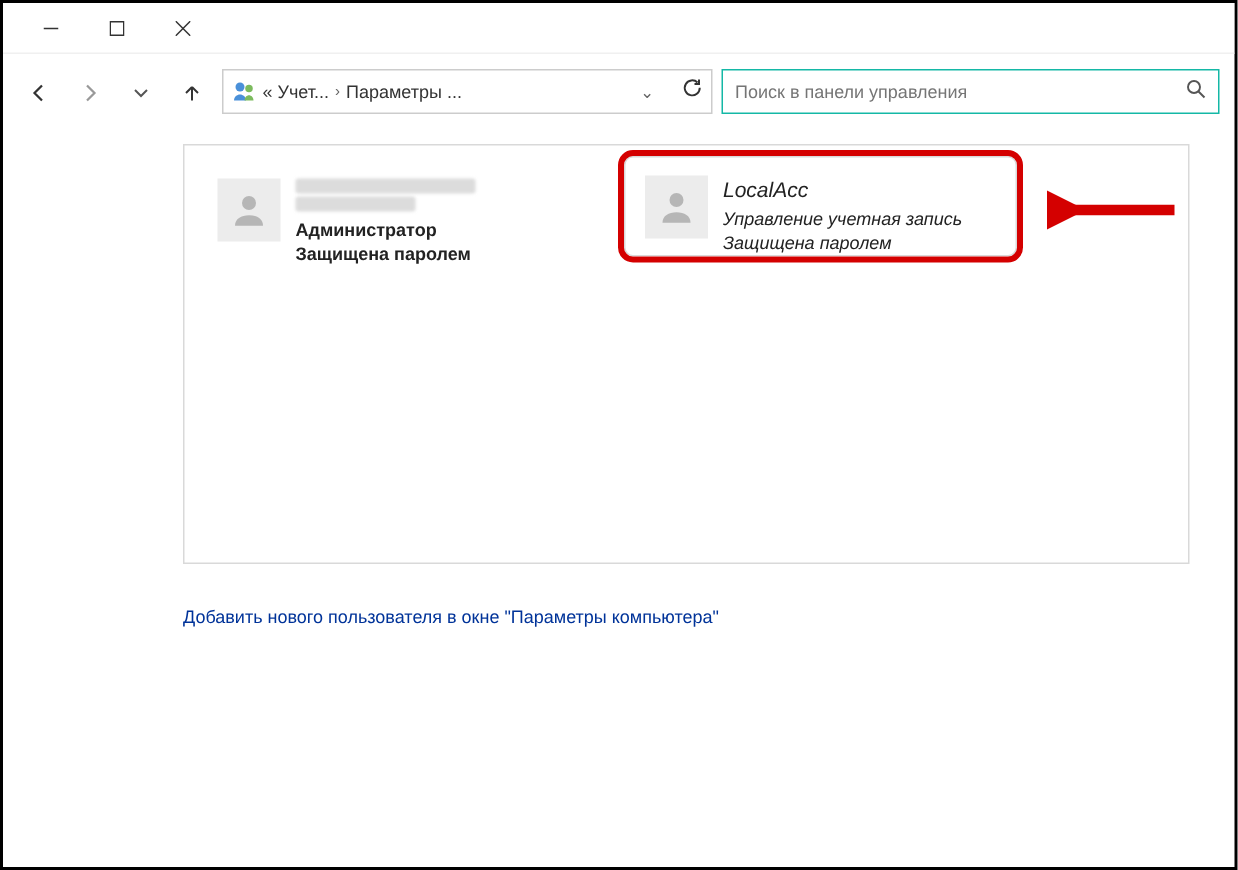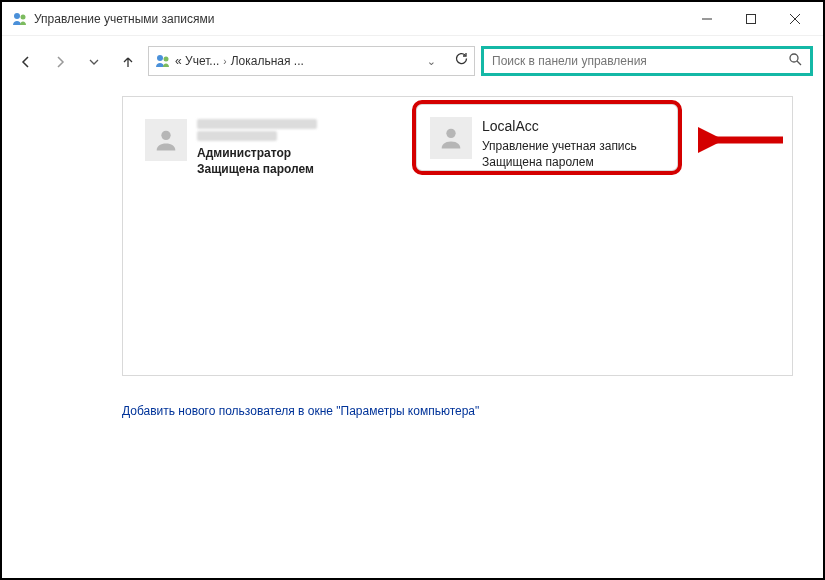--- a/index.html
+++ b/index.html
@@ -12,32 +12,32 @@
   .titlebar .win-btn { width: 44px; height: 30px; display: flex; align-items: center; justify-content: center; color: #444; }
   .titlebar svg { display: block; }
 
   
   .navrow { height: 40px; display: flex; align-items: flex-end; padding: 0 10px; gap: 6px; }
   .nav-btn { width: 28px; height: 28px; display: flex; align-items: center; justify-content: center; color: #555; }
   .breadcrumb { flex: 1; height: 30px; border: 1px solid #ccc; display: flex; align-items: center; padding: 0 6px; gap: 4px; min-width: 0; }
   .breadcrumb .seg { font-size: 12px; color: #333; white-space: nowrap; display: flex; align-items: center; gap: 2px; }
   .breadcrumb .chev { color: #666; font-size: 10px; }
   .breadcrumb .spacer { flex: 1; }
-  .searchbox { width: 332px; height: 30px; border: 3px solid #14b8a6; display: flex; align-items: center; padding: 0 8px; }
+  .searchbox { width: 332px; height: 30px; border: 1px solid #14b8a6; display: flex; align-items: center; padding: 0 8px; }
   .searchbox input { flex: 1; border: none; outline: none; font-size: 12px; color: #777; background: transparent; }
   .searchbox .sicon { color: #555; }
 
   
   .content { padding: 20px 30px 0 120px; }
   .heading { color: #003399; font-size: 15px; font-weight: 400; margin-bottom: 14px; }
   .panel { border: 1px solid #d9d9d9; height: 280px; position: relative; padding: 18px 0 0 18px; }
 
   .user-card { position: absolute; display: flex; gap: 10px; width: 260px; cursor: pointer; }
   .user-card.left { left: 22px; top: 22px; font-weight: bold; }
-  .user-card.right { left: 307px; top: 20px; }
+  .user-card.right { left: 307px; top: 20px; font-style: italic; }
 
   .avatar { width: 42px; height: 42px; background: #ececec; display: flex; align-items: center; justify-content: center; }
   .avatar svg { fill: #b6b6b6; }
 
   .user-info { font-size: 12px; color: #222; line-height: 1.35; }
   .user-info .uname { font-size: 14px; margin-bottom: 2px; }
   .blurred-name { display: flex; flex-direction: column; gap: 2px; margin-bottom: 4px; }
   .blurred-name .line { height: 10px; background: #dcdcdc; border-radius: 2px; filter: blur(1px); }
   .blurred-name .l1 { width: 120px; }
   .blurred-name .l2 { width: 80px; }
@@ -46,31 +46,20 @@
   .arrow { position: absolute; left: 575px; top: 28px; pointer-events: none; }
 
   .add-link { color: #003399; font-size: 12px; margin-top: 28px; cursor: pointer; display: inline-block; }
 
   .app-icon svg { display: block; }
 </style>
 </head>
 <body>
 
 <div class="titlebar">
-  <div class="title">
-    <span class="app-icon">
-      <svg width="16" height="16" viewBox="0 0 16 16">
-          <circle cx="5" cy="5" r="3" fill="#4a90d9"></circle>
-          <circle cx="11" cy="6" r="2.5" fill="#7cbb5e"></circle>
-          <path d="M1 14c0-2.5 2-4 4-4s4 1.5 4 4z" fill="#4a90d9"></path>
-          <path d="M8 14c0-2 1.5-3.5 3-3.5s3 1.5 3 3.5z" fill="#7cbb5e"></path>
-        </svg>
-    </span>
-    <span>Управление учетными записями</span>
-  </div>
   <div class="win-btns">
     <div class="win-btn">
         <svg width="10" height="10">
           <line x1="0" y1="5" x2="10" y2="5" stroke="#333" stroke-width="1"></line>
         </svg>
       </div>
     <div class="win-btn">
         <svg width="10" height="10">
           <rect x="0.5" y="0.5" width="9" height="9" fill="none" stroke="#333" stroke-width="1"></rect>
         </svg>
@@ -110,21 +99,21 @@
     <span class="app-icon">
       <svg width="16" height="16" viewBox="0 0 16 16">
           <circle cx="5" cy="5" r="3" fill="#4a90d9"></circle>
           <circle cx="11" cy="6" r="2.5" fill="#7cbb5e"></circle>
           <path d="M1 14c0-2.5 2-4 4-4s4 1.5 4 4z" fill="#4a90d9"></path>
           <path d="M8 14c0-2 1.5-3.5 3-3.5s3 1.5 3 3.5z" fill="#7cbb5e"></path>
         </svg>
     </span>
     <span class="seg">« Учет...</span>
     <span class="chev">›</span>
-    <span class="seg">Локальная ...</span>
+    <span class="seg">Параметры ...</span>
     <span class="spacer"></span>
     <span class="chev" style="font-size:11px;">⌄</span>
     <span style="width:10px;"></span>
     <span><svg width="14" height="14" viewBox="0 0 14 14">
           <path d="M11 3a5 5 0 1 0 1.5 3.5" fill="none" stroke="#333" stroke-width="1.3"></path>
           <path d="M12 1v3h-3" fill="none" stroke="#333" stroke-width="1.3"></path>
         </svg></span>
   </div>
 
   <div class="searchbox">

